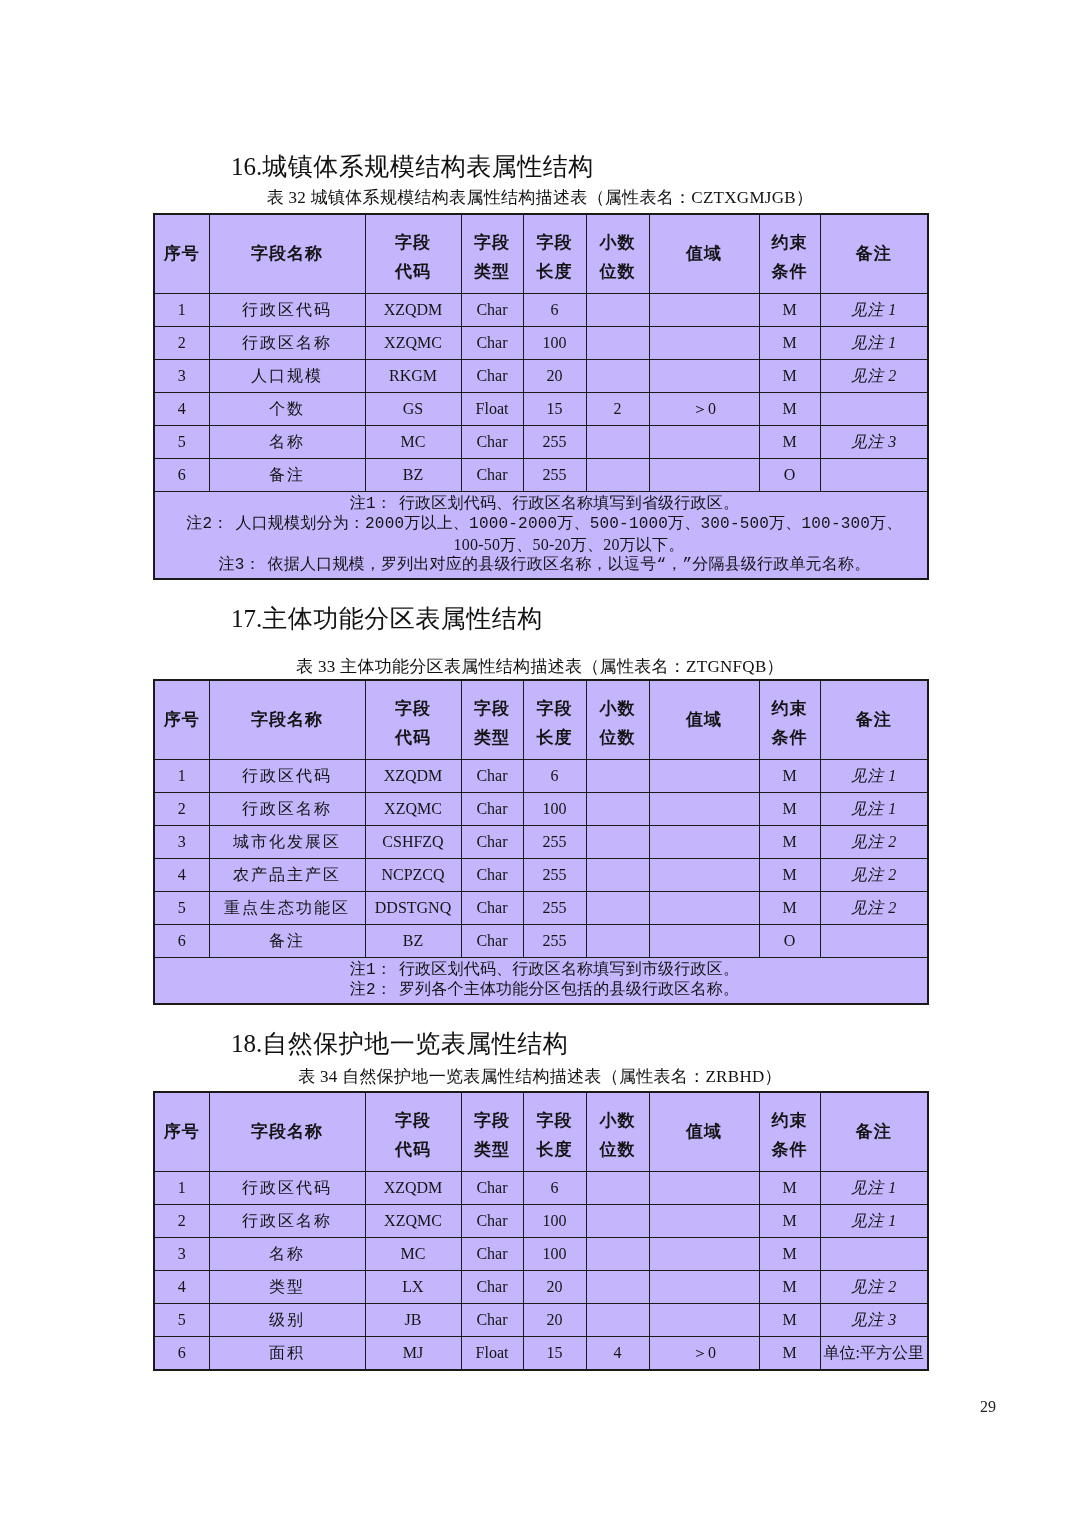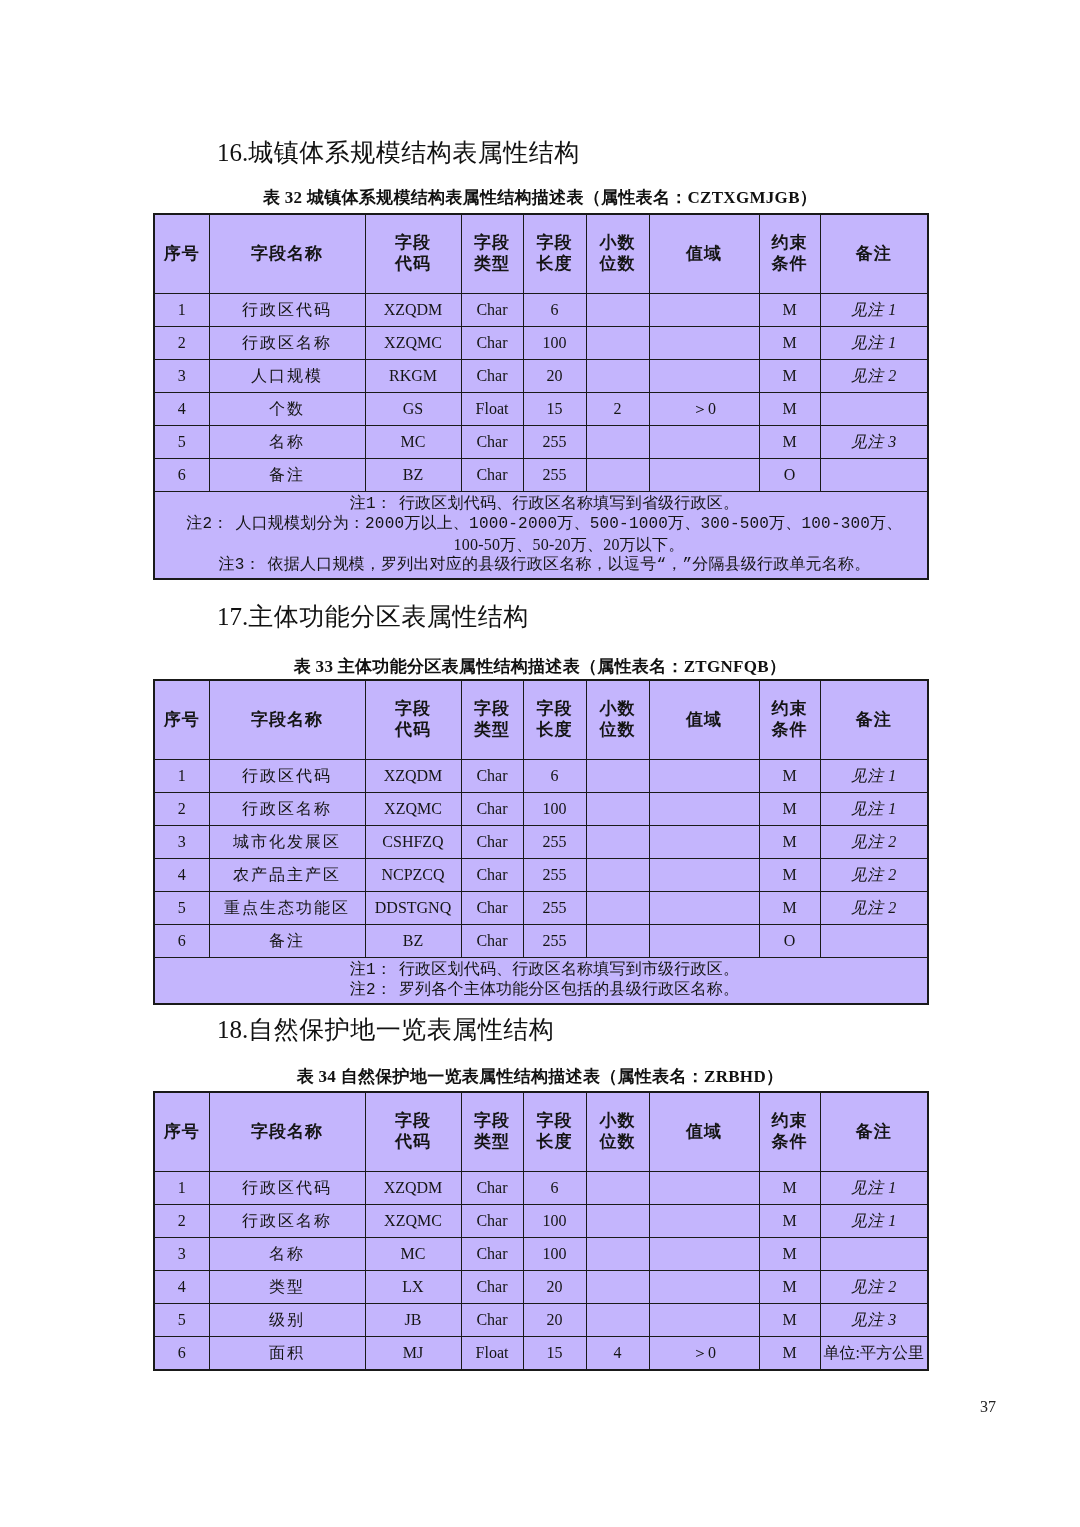--- a/index.html
+++ b/index.html
@@ -21,39 +21,38 @@
     left: 0; top: 0;
     width: 1080px;
     height: 1527px;
   }
 
   
   .section-heading {
     font-size: 25px;
     font-weight: 400;
     letter-spacing: 0.5px;
-    margin: 0;
+    margin: 14px;
     padding-left: 64px;
     color: #111;
     font-family: "Liberation Serif", "DejaVu Serif", serif;
   }
   .section-heading .num {
     letter-spacing: 0px;
   }
 
   
   .table-caption {
     font-size: 17px;
     text-align: center;
     margin: 0;
     padding: 0;
     color: #111;
     letter-spacing: 0.3px;
     white-space: nowrap;
-    font-weight: bold;
   }
 
   
   table.attr-table {
     border-collapse: collapse;
     width: 774px;
     table-layout: fixed;
     border: 2px solid #1a1a1a;
     background: #c4b5fd;
   }
@@ -71,20 +70,21 @@
   }
   table.attr-table thead th {
     font-weight: bold;
     font-size: 17px;
     height: 74px;
     letter-spacing: 1px;
   }
   table.attr-table thead th .two-line {
     display: block;
     line-height: 1.22;
+    margin-top: 8px;
   }
   table.attr-table tbody td {
     height: 28px;
   }
   td.remark-cell {
     text-align: left;
     padding-left: 7px;
     letter-spacing: 0.5px;
     font-style: italic;
   }
@@ -149,21 +149,21 @@
     top: 1398px;
     font-size: 16px;
     color: #222;
     font-family: "Liberation Serif", "DejaVu Serif", serif;
   }
 
   
   .blk-16-heading { position: absolute; top: 136px;  left: 153px; width: 774px; }
   .blk-32-caption { position: absolute; top: 186px;  left: 153px; width: 774px; }
   .blk-32-table   { position: absolute; top: 213px;  left: 153px; width: 774px; }
-  .blk-17-heading { position: absolute; top: 600px;  left: 153px; width: 774px; }
+  .blk-17-heading { position: absolute; top: 588px;  left: 153px; width: 774px; }
   .blk-33-caption { position: absolute; top: 655px;  left: 153px; width: 774px; }
   .blk-33-table   { position: absolute; top: 679px;  left: 153px; width: 774px; }
   .blk-18-heading { position: absolute; top: 1013px; left: 153px; width: 774px; }
   .blk-34-caption { position: absolute; top: 1065px; left: 153px; width: 774px; }
   .blk-34-table   { position: absolute; top: 1091px; left: 153px; width: 774px; }
 </style>
 </head>
 <body>
 
 <div class="page">
@@ -551,15 +551,15 @@
           <td class="len-cell tall-row">15</td>
           <td class="dec-cell tall-row">4</td>
           <td class="range-cell tall-row">＞0</td>
           <td class="constraint-cell tall-row">M</td>
           <td class="remark-wrap tall-row">单位:平方公里</td>
         </tr>
       </tbody>
     </table>
   </div>
 
-  <div class="page-number">37</div>
+  <div class="page-number">29</div>
 
 </div>
 
 </body></html>

